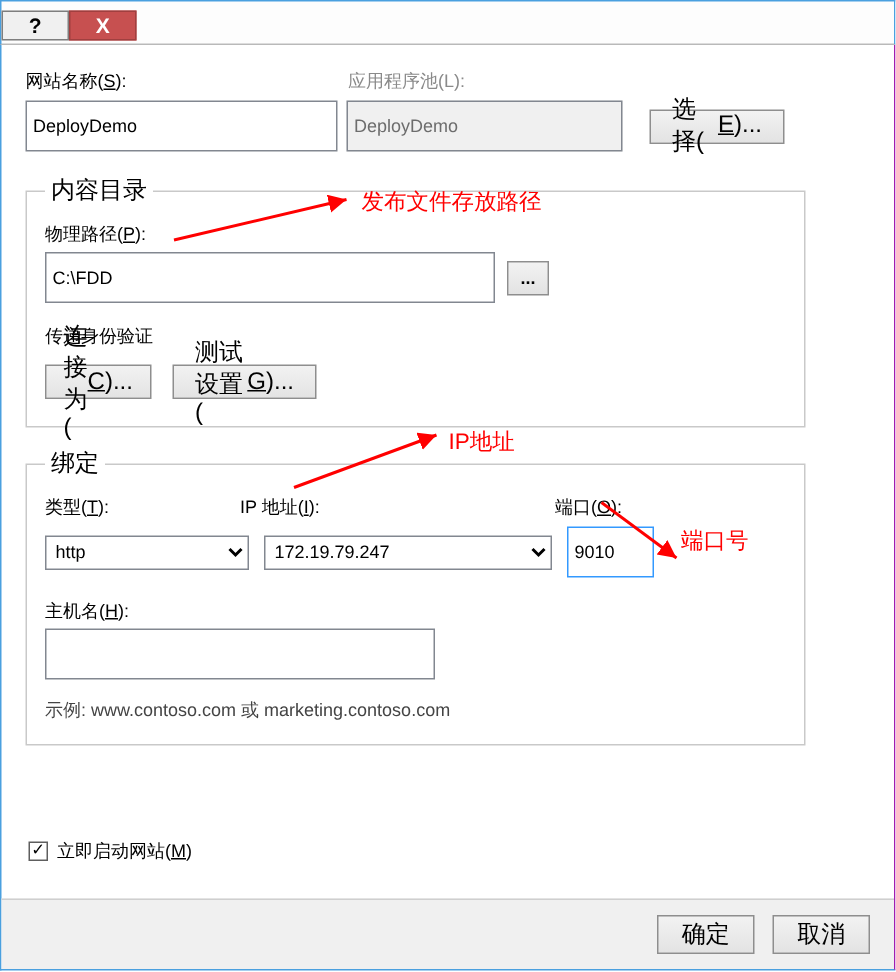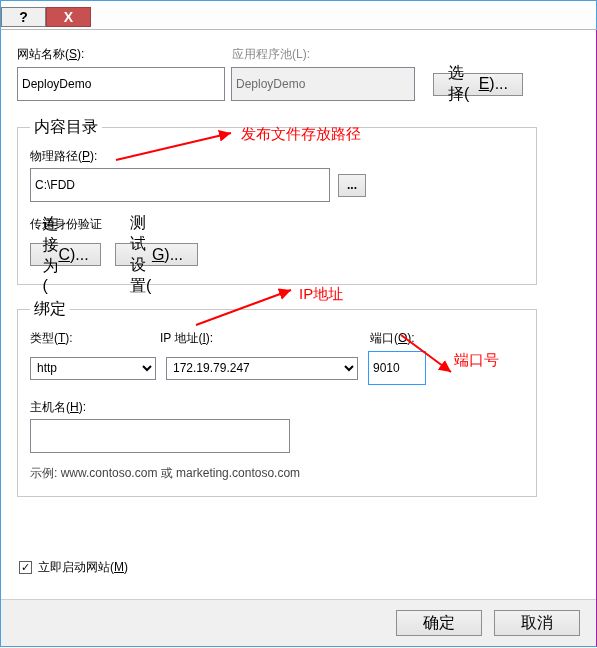--- a/index.html
+++ b/index.html
@@ -95,21 +95,21 @@
     background: linear-gradient(#f2f2f2,#e3e3e3);
     font-size: 16px;
     padding: 0 14px;
     display: inline-flex;
     align-items: center;
     justify-content: center;
     box-sizing: border-box;
     cursor: default;
   }
   .btn.big {
-    width: 86px;
+    width: 65px;
     height: 26px;
   }
 
   fieldset.groupbox {
     border: 1px solid #c9c9c9;
     margin: 0;
     padding: 10px 12px 14px 12px;
   }
   fieldset.groupbox > legend {
     font-size: 16px;
@@ -201,39 +201,39 @@
         <span>...</span>
       </div>
     </div>
     <div style="height:10px;"></div>
     <div class="label">传递身份验证</div>
     <div style="height:10px;"></div>
     <div class="row" style="gap:14px;">
       <div class="btn" style="width:71px;">
         连接为(<span class="underline">C</span>)...
       </div>
-      <div class="btn" style="width:83px;">
+      <div class="btn" style="width:96px;">
         测试设置(<span class="underline">G</span>)...
       </div>
     </div>
   </fieldset>
 
   <div style="height:14px;"></div>
 
   <fieldset class="groupbox" style="width:520px;box-sizing:border-box;">
     <legend>绑定</legend>
 
     <div class="row">
       <div class="label" style="width:130px;">类型(<span class="underline">T</span>):</div>
       <div class="label" style="width:210px;">IP 地址(<span class="underline">I</span>):</div>
       <div class="label">端口(<span class="underline">O</span>):</div>
     </div>
 
     <div class="row" style="gap:10px;">
-      <select class="win" style="width:126px;">
+      <select class="win" style="width:136px;">
         <option>http</option>
       </select>
       <select class="win" style="width:192px;">
         <option>172.19.79.247</option>
       </select>
       <input type="text" class="win" style="width: 58px; border-color: rgb(51, 153, 255);" value="9010">
     </div>
 
     <div style="height:10px;"></div>
     <div class="label">主机名(<span class="underline">H</span>):</div>

